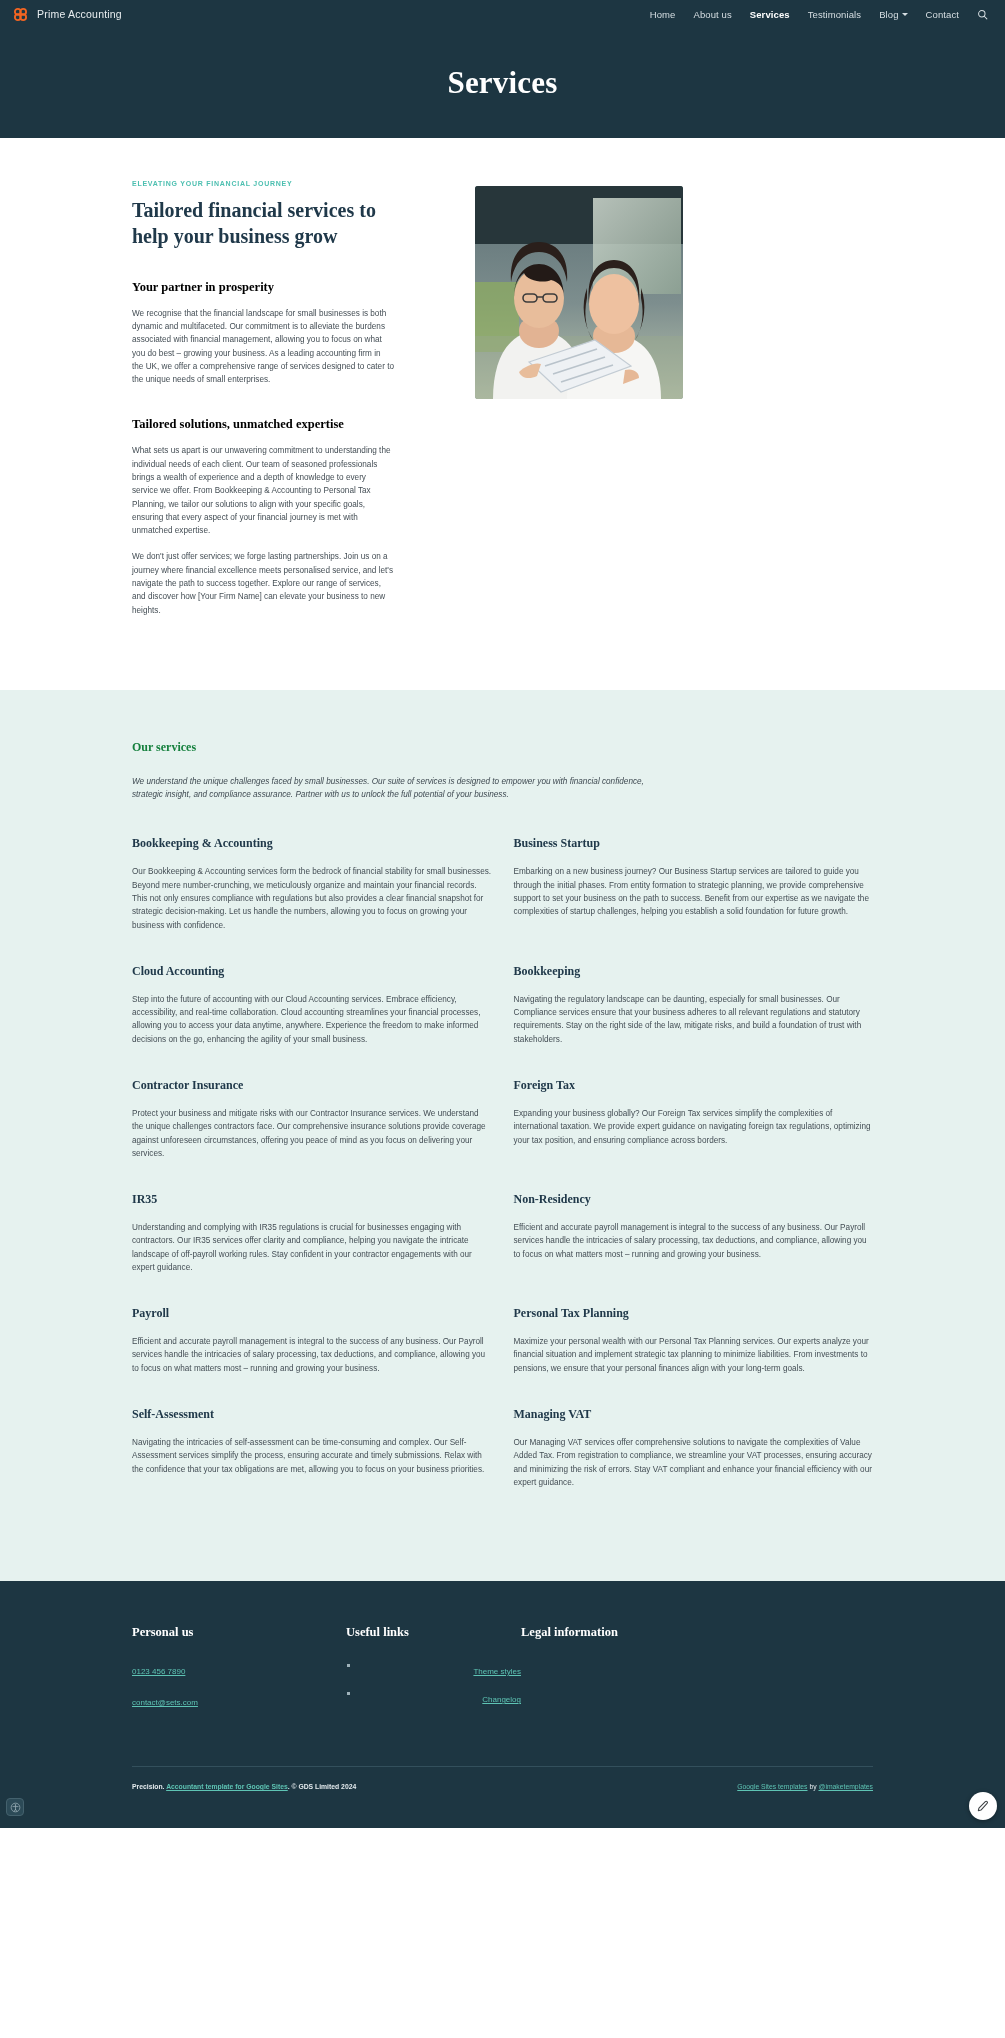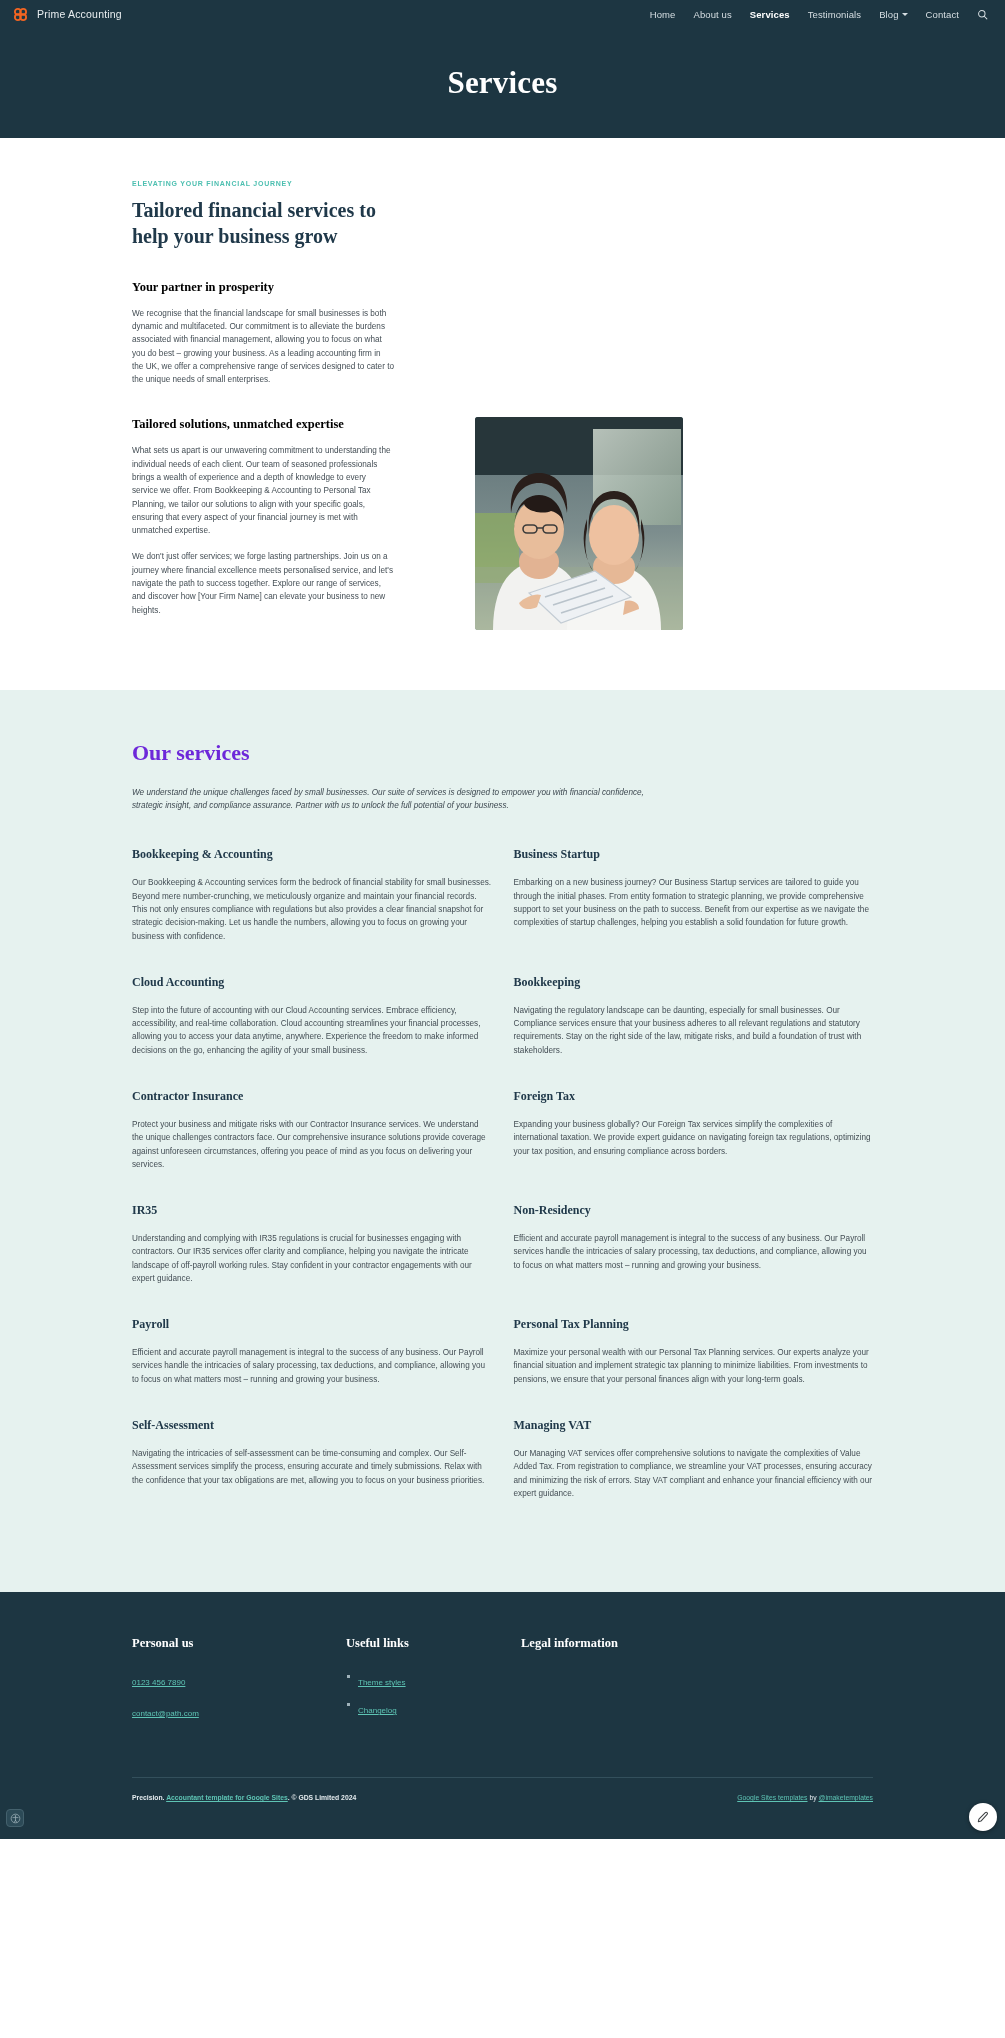--- a/index.html
+++ b/index.html
@@ -53,21 +53,21 @@
   .hero h1 {
     font-family:"Liberation Serif", serif;
     color:#ffffff; font-size:31px; font-weight:bold; letter-spacing:.2px;
   }
 
   
   .intro {
     background:#ffffff; padding:42px 0 60px 0;
   }
   .wrap { width:1005px; padding:0 132px 0 132px; }
-  .intro-grid { display:flex; gap:81px; align-items:flex-end; }
+  .intro-grid { display:flex; gap:81px; align-items:flex-start; }
   .intro-left { width:262px; flex:0 0 262px; }
   .eyebrow {
     color:#4cbfb0; font-size:7px; font-weight:bold;
     letter-spacing:.75px; text-transform:uppercase; margin-bottom:10px;
   }
   .intro-left h2 {
     font-family:"Liberation Serif", serif;
     font-size:20px; line-height:1.32; color:#20394a; font-weight:bold;
     margin-bottom:30px;
   }
@@ -83,21 +83,21 @@
   .hero-photo {
     width:208px; height:213px; border-radius:3px; overflow:hidden;
     position:relative; background:#6f7f88;
   }
   .hero-photo svg { display:block; width:100%; height:100%; }
 
   
   .services { background:#e6f2ef; padding:50px 0 60px 0; }
   .services h2 {
     font-family:"Liberation Serif", serif;
-    font-size:22px; font-weight:bold; color:#6d28d9; margin-bottom:20px;
+    font-size:12px; font-weight:bold; color:#15803d; margin-bottom:20px;
   }
   .services-lede {
     font-size:8.2px; line-height:1.62; color:#3f4a52; max-width:515px;
     margin-bottom:35px;
     font-style:italic;
   }
   .svc-grid {
     display:grid; grid-template-columns:1fr 1fr; column-gap:22px; row-gap:0;
   }
   .svc-card { padding-bottom:32px; }
@@ -116,21 +116,21 @@
   .fcol-2 { width:175px;margin-left:36px; }
   .fcol-3 { flex:1; }
   .footer h4 {
     font-family:"Liberation Serif", serif;
     color:#ffffff; font-size:12.5px; font-weight:bold; margin-bottom:20px;
   }
   .footer a {
     color:#5ec4b4; font-size:8px; text-decoration:underline;
   }
   .contact-line { margin-bottom:13px; }
-  .footer ul { list-style:none; }
+  .footer ul { list-style:none;text-align:right; }
   .footer li {
     position:relative; padding-left:12px; margin-bottom:10px;
   }
   .footer li:before {
     content:""; position:absolute; left:1px; top:4px;
     width:3px; height:3px; background:#9fb2ba;
   }
   .footer-rule {
     margin:44px 0 0 0; border-top:1px solid #33505c;
   }
@@ -321,21 +321,21 @@
 
   <footer class="footer">
     <div class="wrap">
       <div class="footer-cols">
         <div class="fcol-1">
           <h4>Personal us</h4>
           <div class="contact-line">
             <a href="#">0123 456 7890</a>
           </div>
           <div class="contact-line">
-            <a href="#">contact@path.com</a>
+            <a href="#">contact@sets.com</a>
           </div>
         </div>
         <div class="fcol-2">
           <h4>Useful links</h4>
           <ul>
             <li><a href="#">Theme styles</a></li>
             <li><a href="#">Changelog</a></li>
           </ul>
         </div>
         <div class="fcol-3">

